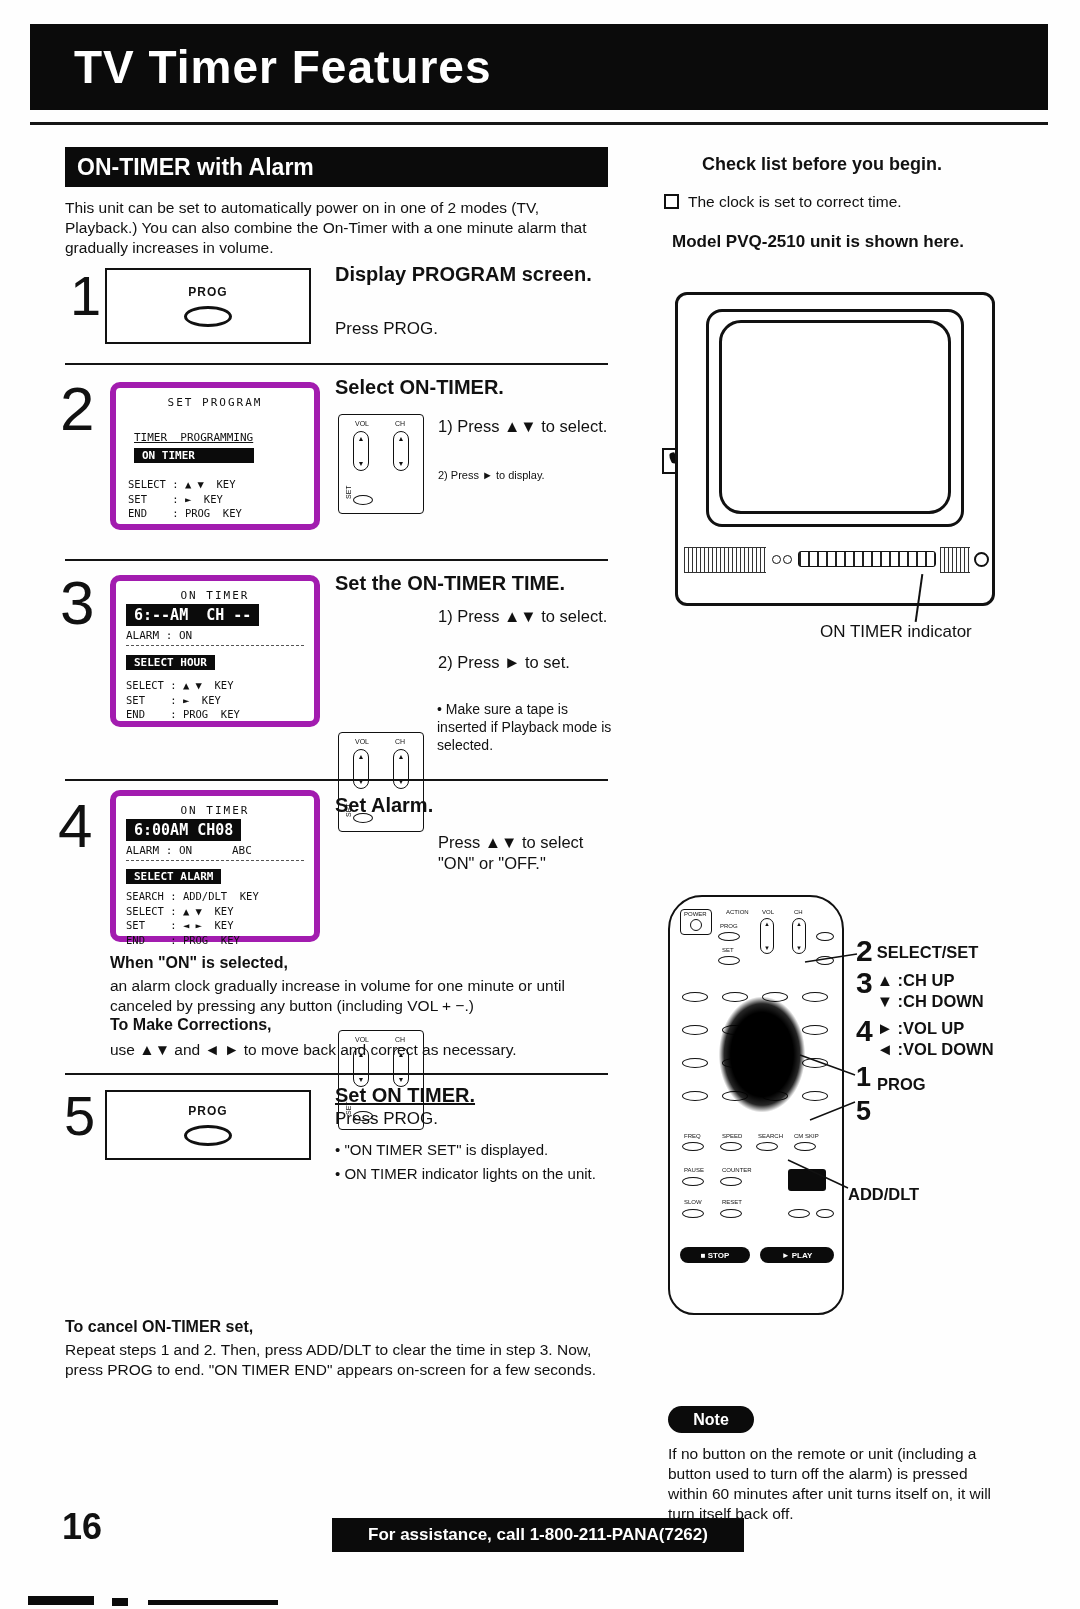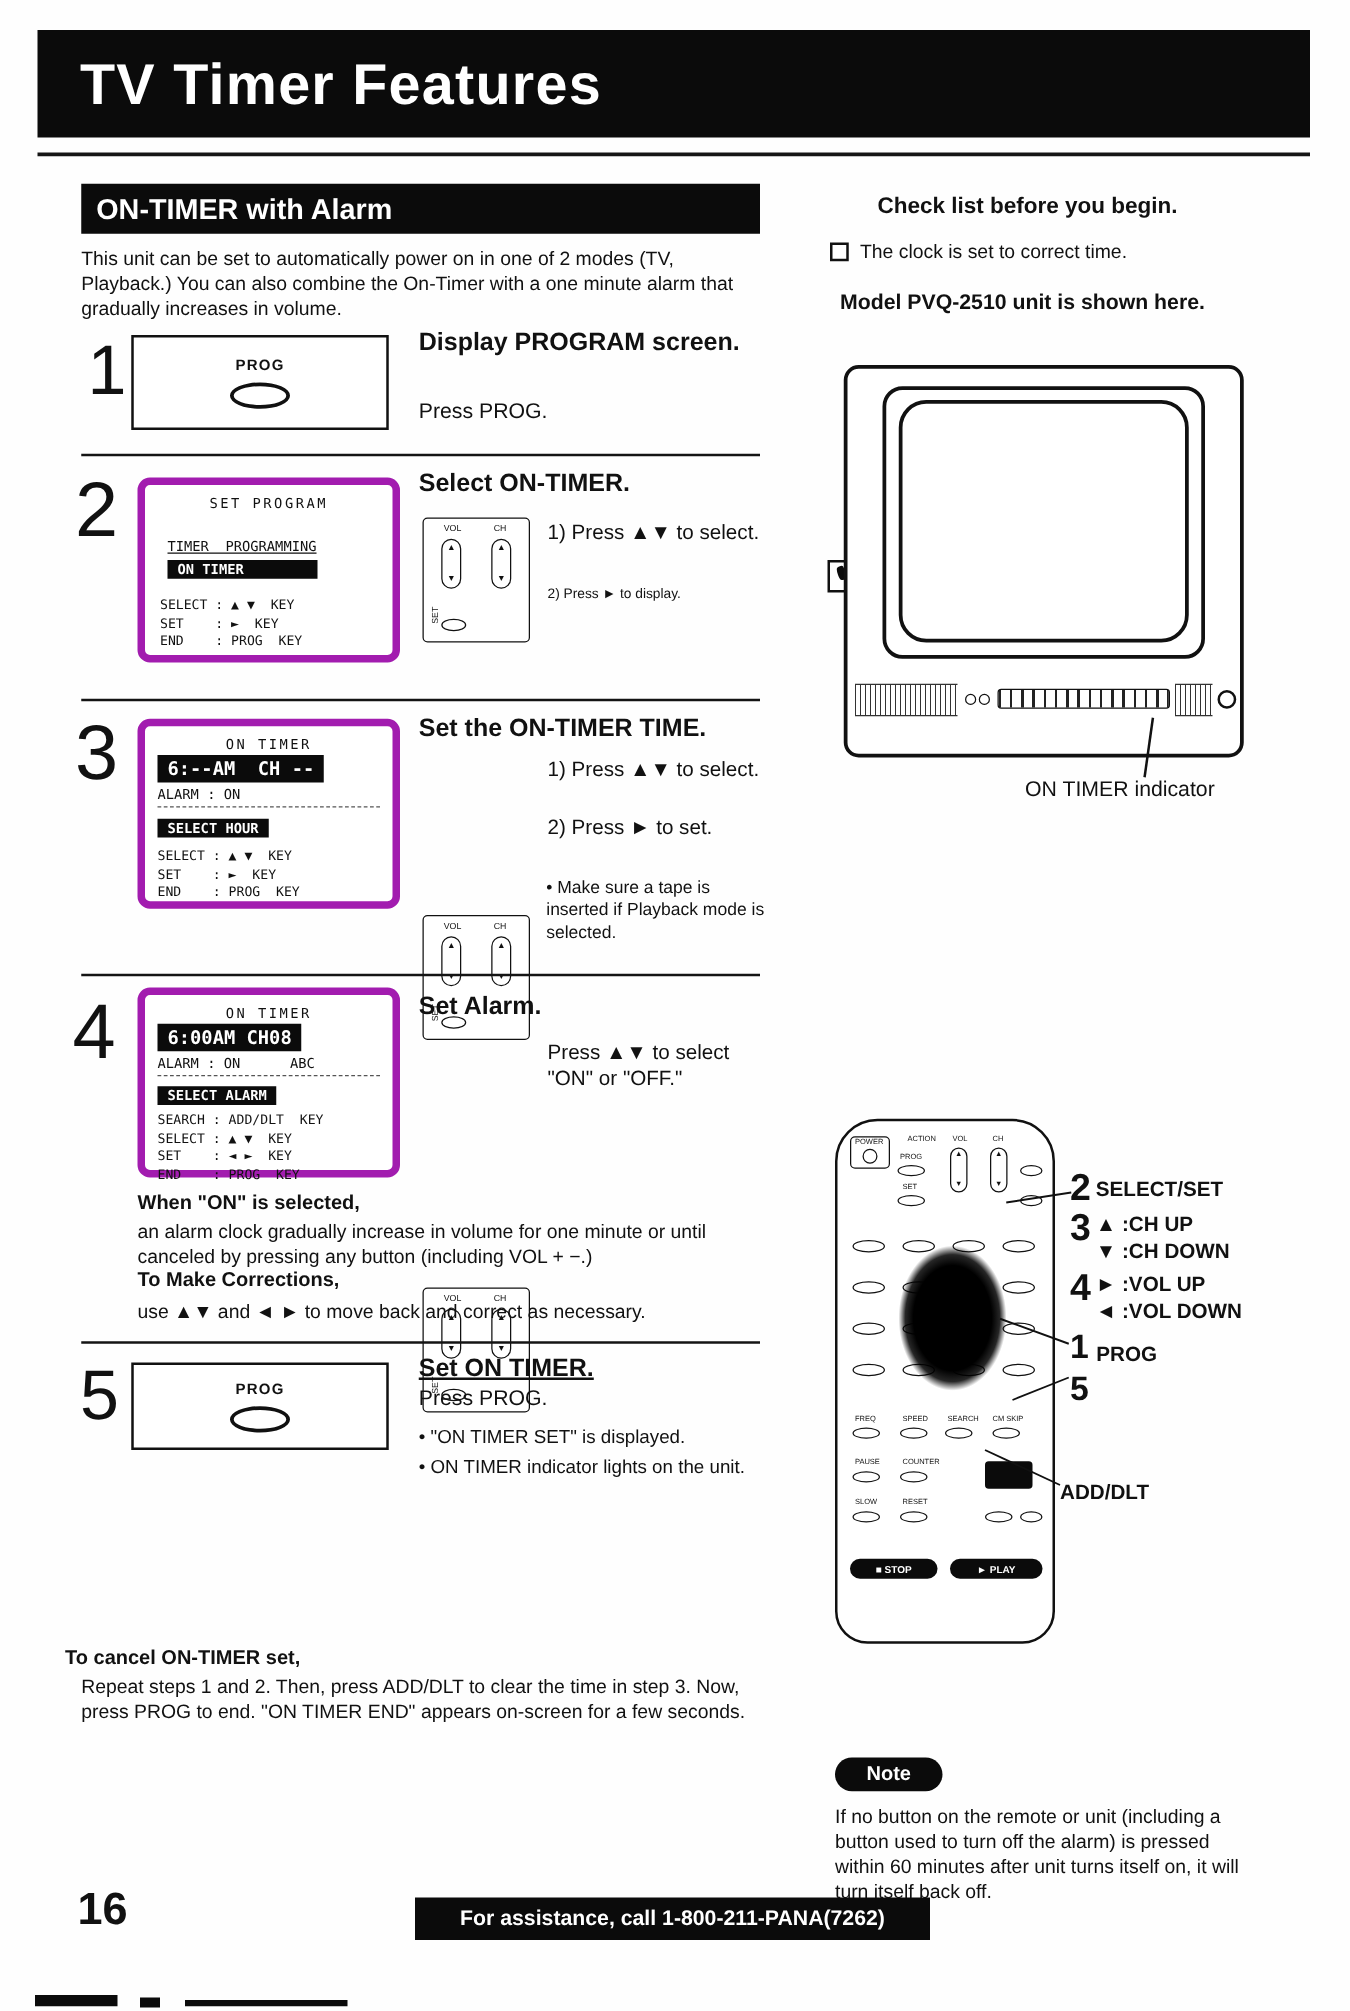--- a/index.html
+++ b/index.html
@@ -11,21 +11,21 @@
     font-family: "Liberation Sans", sans-serif;
     color: #111;
     overflow: hidden;
     margin: 0 auto;
   }
   .abs { position: absolute; }
 
   .banner {
     background:#0b0b0b; color:#fff; font-weight:bold;
     font-size:46px; letter-spacing:1px;
-    display:flex; align-items:center; padding-left:34px;
+    display:flex; align-items:center; padding-left:44px;
   }
   .rule { background:#161616; }
 
   .sec-hdr {
     background:#0b0b0b; color:#fff; font-weight:bold; font-size:23px;
     display:flex; align-items:center; padding-left:12px;
   }
   .body-text { font-size:15.5px; line-height:1.3; }
   .step-num { font-size:56px; line-height:1; font-weight:400; }
   .step-head { font-size:20px; font-weight:bold; line-height:1.18; }
@@ -220,21 +220,21 @@
   <div class="abs step-num" style="left:64px;top:1088px;">5</div>
   <div class="abs prog-box" style="left:105px;top:1090px;width:206px;height:70px;">
     <div class="prog-lab">PROG</div>
     <div class="prog-oval"></div>
   </div>
   <div class="abs step-head" style="left:335px;top:1084px;text-decoration:underline;">Set ON TIMER.</div>
   <div class="abs body-text" style="left:335px;top:1108px;font-size:17px;">Press PROG.</div>
   <div class="abs body-text" style="left:335px;top:1140px;width:290px;font-size:15px;">• "ON TIMER SET" is displayed.</div>
   <div class="abs body-text" style="left:335px;top:1164px;width:290px;font-size:15px;">• ON TIMER indicator lights on the unit.</div>
 
-  <div class="abs bold-lead" style="left:52px;top:1318px;">To cancel ON-TIMER set,</div>
+  <div class="abs bold-lead" style="left:65px;top:1318px;">To cancel ON-TIMER set,</div>
   <div class="abs body-text" style="left:65px;top:1340px;width:550px;">Repeat steps 1 and 2. Then, press ADD/DLT to clear the time in step 3. Now, press PROG to end. "ON TIMER END" appears on-screen for a few seconds.</div>
 
   <div class="abs" style="left:62px;top:1506px;font-size:36px;font-weight:bold;">16</div>
   <div class="abs footer-bar" style="left:332px;top:1518px;width:412px;height:34px;">
     <span>For assistance, call 1-800-211-PANA(7262)</span>
   </div>
 
   <div class="abs checkbox-lg" style="left:662px;top:148px;width:30px;height:26px;">
     <span class="checkmark">✔</span>
   </div>

